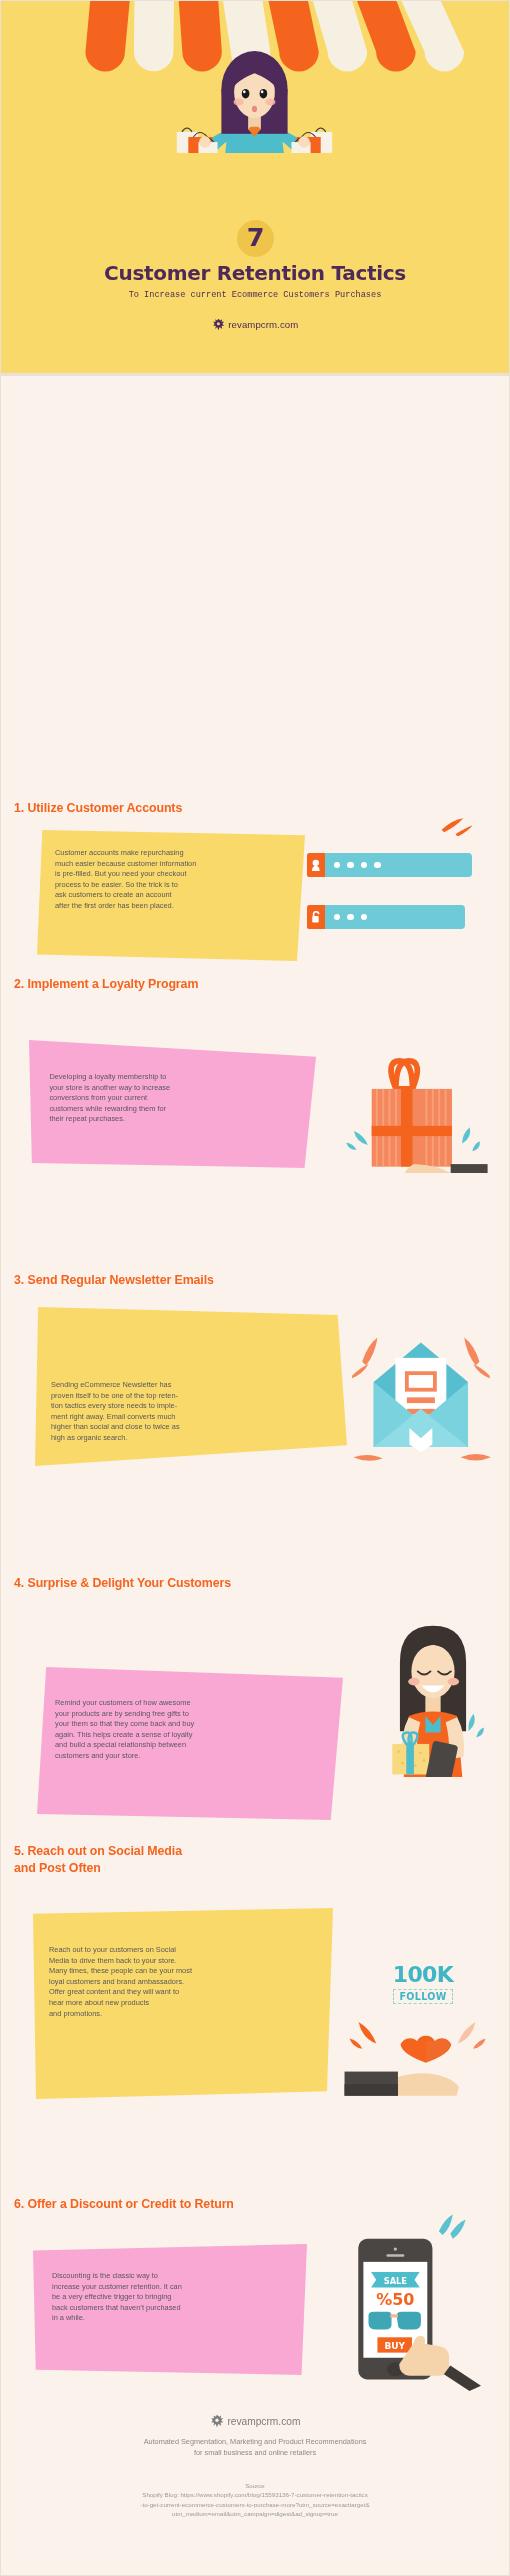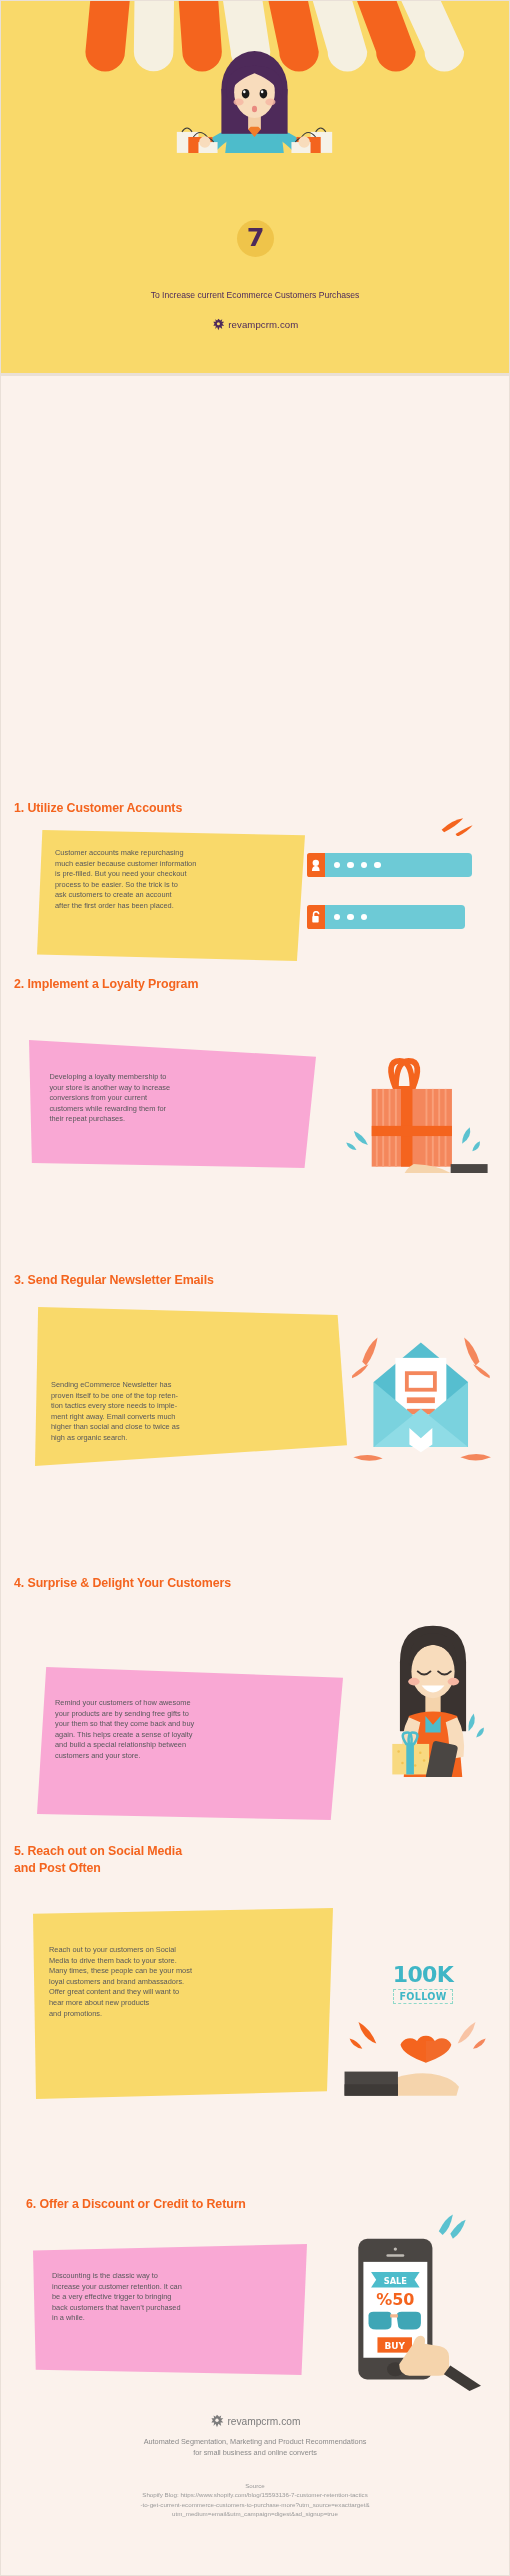--- a/index.html
+++ b/index.html
@@ -39,21 +39,21 @@
     position:absolute; top:261px; left:0; width:510px;
     text-align:center;
     font-family:"DejaVu Sans", sans-serif;
     font-size:20px; font-weight:bold;
     letter-spacing:-0.3px;
     color:#4E2A5A;
   }
   .sub-title {
     position:absolute; top:290px; left:0; width:510px;
     text-align:center;
-    font-family:Liberation Sans, sans-serif;
+    font-family:Liberation Mono, monospace;
     font-size:8.6px; font-weight:normal;
     color:#4E2A5A;
   }
   .hdr-logo {
     position:absolute; top:318px; left:0; width:510px;
     display:flex; align-items:center; justify-content:center; gap:3.8px;
   }
   .hdr-logo .logotext {
     font-family:"Liberation Sans", sans-serif;
     font-size:9.6px; color:#4E2A5A; letter-spacing:0.1px;
@@ -225,20 +225,21 @@
     </g>
 
     <circle cx="72" cy="168" r="9" fill="#F8DCBC"></circle>
     <circle cx="228" cy="168" r="9" fill="#F8DCBC"></circle>
   </svg>
 
   <div class="badge7">
     <span>7</span>
   </div>
 
+  <div class="main-title">Customer Retention Tactics</div>
   <div class="sub-title">To Increase current Ecommerce Customers Purchases</div>
 
   <div class="hdr-logo">
     <svg width="12.8" height="12.8" viewBox="0 0 20 20">
       <path d="M10,1 L13,4 L16,2 L15,6 L19,6 L16,9 L19,12 L15,12 L16,17 L12,14 L10,19 L8,14 L5,17 L6,12 L2,12 L4,9 L2,6 L6,6 L5,2 L8,4 Z" fill="#4E2A5A"></path>
       <circle cx="10" cy="9" r="2.4" fill="#F9D96A"></circle>
     </svg>
     <span class="logotext">revampcrm.com</span>
   </div>
 
@@ -457,21 +458,21 @@
     <path d="M124,52 a16,16 0 0 0 -26,6 q4,16 40,28 l0,-34 Z" fill="#F4641E"></path>
     <path d="M152,52 a16,16 0 0 1 26,6 q-4,16 -40,28 l0,-34 Z" fill="#F26A29"></path>
 
     <path d="M90,110 q36,-12 70,-4 q22,6 30,18 l-4,14 l-96,0 Z" fill="#F5D4AC"></path>
     <rect x="10" y="100" width="84" height="38" fill="#4A4643"></rect>
     <rect x="10" y="120" width="84" height="18" fill="#3E3A37"></rect>
   </svg>
 </div>
 
 <div class="section">
-  <div class="sec-title" style="left:14px; top:1820px;margin-left:12px;">6. Offer a Discount or Credit to Return</div>
+  <div class="sec-title" style="left:14px; top:1820px;">6. Offer a Discount or Credit to Return</div>
 
   <div class="callout teal" style="left:33px; top:1868px; width:274px; height:131px; clip-path:polygon(0% 5%, 100% 0%, 98% 100%, 1% 96%);">
     <p style="left:19px; top:27px; width:242px;">Discounting is the classic way to
 increase your customer retention. It can
 be a very effective trigger to bringing
 back customers that haven’t purchased
 in a while.</p>
   </div>
 
   <svg class="illo" style="left:357px; top:1836px;" width="147" height="179" viewBox="0 0 230 280">
@@ -565,21 +566,21 @@
 
 <div class="footer">
   <div class="ft-logo">
     <svg width="14" height="14" viewBox="0 0 20 20">
       <path d="M10,1 L13,4 L16,2 L15,6 L19,6 L16,9 L19,12 L15,12 L16,17 L12,14 L10,19 L8,14 L5,17 L6,12 L2,12 L4,9 L2,6 L6,6 L5,2 L8,4 Z" fill="#7C7C7C"></path>
       <circle cx="10" cy="9" r="2.4" fill="#FBF2EC"></circle>
     </svg>
     <span class="logotext">revampcrm.com</span>
   </div>
   <div class="ft-tagline">Automated Segmentation, Marketing and Product Recommendations
-for small business and online converts</div>
+for small business and online retailers</div>
   <div class="ft-srclabel">Source</div>
   <div class="ft-srcurl">Shopify Blog: https://www.shopify.com/blog/15593136-7-customer-retention-tactics
 -to-get-current-ecommerce-customers-to-purchase-more?utm_source=exacttarget&amp;
 utm_medium=email&amp;utm_campaign=digest&amp;ad_signup=true</div>
 </div>
 
 <div class="frame-border"></div>
 
 
 </body></html>

